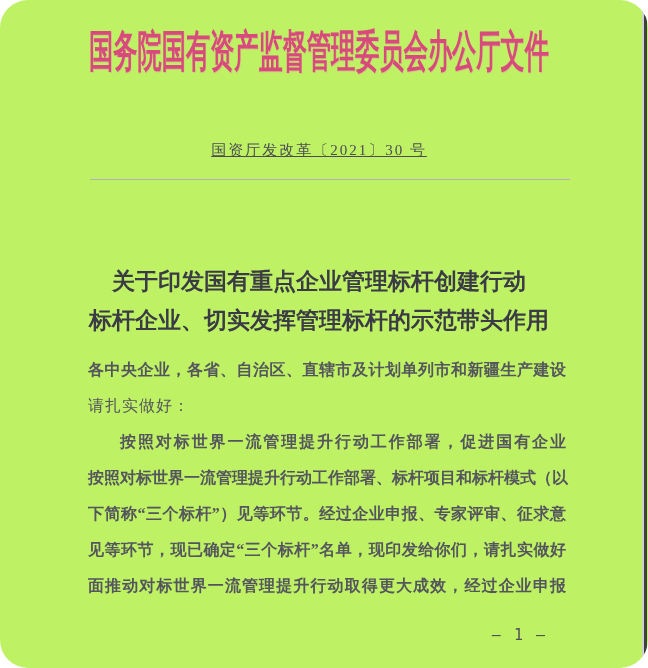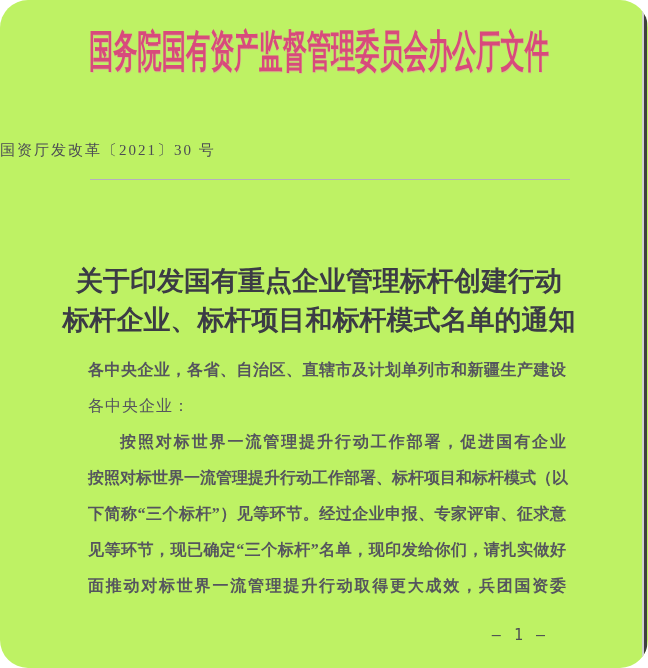--- a/index.html
+++ b/index.html
@@ -16,33 +16,34 @@
   }
   .red-head {
     display:inline-block; white-space:nowrap;
     font-size:44px; font-weight:bold; color:#d84a7c;
     transform:scaleX(0.55); transform-origin:center top;
     text-shadow:1px 1px 0 rgba(236,140,176,0.45);
   }
   
   .doc-number {
     position:absolute; top:141px; left:0; right:10px;
-    font-size:15px; letter-spacing:2px;
+    text-align:center; font-size:15px; letter-spacing:2px;
     color:#4c4c54;
+    text-decoration:underline;
   }
   
   .divider {
     position:absolute; top:179px; left:90px; width:480px; height:1px;
     background:#b6aec0;
   }
   
   .doc-title {
     position:absolute; top:262px; left:0; right:10px;
     text-align:center; font-weight:bold; color:#3b3b45;
-    font-size:27px; line-height:39px;
+    font-size:23px; line-height:39px;
   }
   
   .body-block {
     position:absolute; top:352px; left:88px; width:478px;
     font-size:16px; color:#55555e;
   }
   .line {
     height:36px; line-height:36px; white-space:nowrap;
     text-justify:inter-character;
   }
@@ -67,32 +68,32 @@
   <div class="red-head-wrap">
     <span class="red-head">国务院国有资产监督管理委员会办公厅文件</span>
   </div>
 
   <div class="doc-number">国资厅发改革〔2021〕30 号</div>
 
   <div class="divider"></div>
 
   <div class="doc-title">
     <div>关于印发国有重点企业管理标杆创建行动</div>
-    <div>标杆企业、标杆项目和标杆模式名单的通知</div>
+    <div>标杆企业、切实发挥管理标杆的示范带头作用</div>
   </div>
 
   <div class="body-block">
     <div class="line fill">各中央企业，各省、自治区、直辖市及计划单列市和新疆生产建设</div>
-    <div class="line short">各中央企业：</div>
+    <div class="line short">请扎实做好：</div>
 
     <div class="line fill indent">按照对标世界一流管理提升行动工作部署，促进国有企业</div>
     <div class="line fill">按照对标世界一流管理提升行动工作部署、标杆项目和标杆模式（以</div>
     <div class="line fill">下简称“三个标杆”）见等环节。经过企业申报、专家评审、征求意</div>
     <div class="line fill">见等环节，现已确定“三个标杆”名单，现印发给你们，请扎实做好</div>
-    <div class="line fill">面推动对标世界一流管理提升行动取得更大成效，兵团国资委</div>
+    <div class="line fill">面推动对标世界一流管理提升行动取得更大成效，经过企业申报</div>
   </div>
 
   <div class="page-number">— 1 —</div>
 
   <div class="edge-light"></div>
   <div class="edge-dark"></div>
 
 </div>
 
 </body></html>

